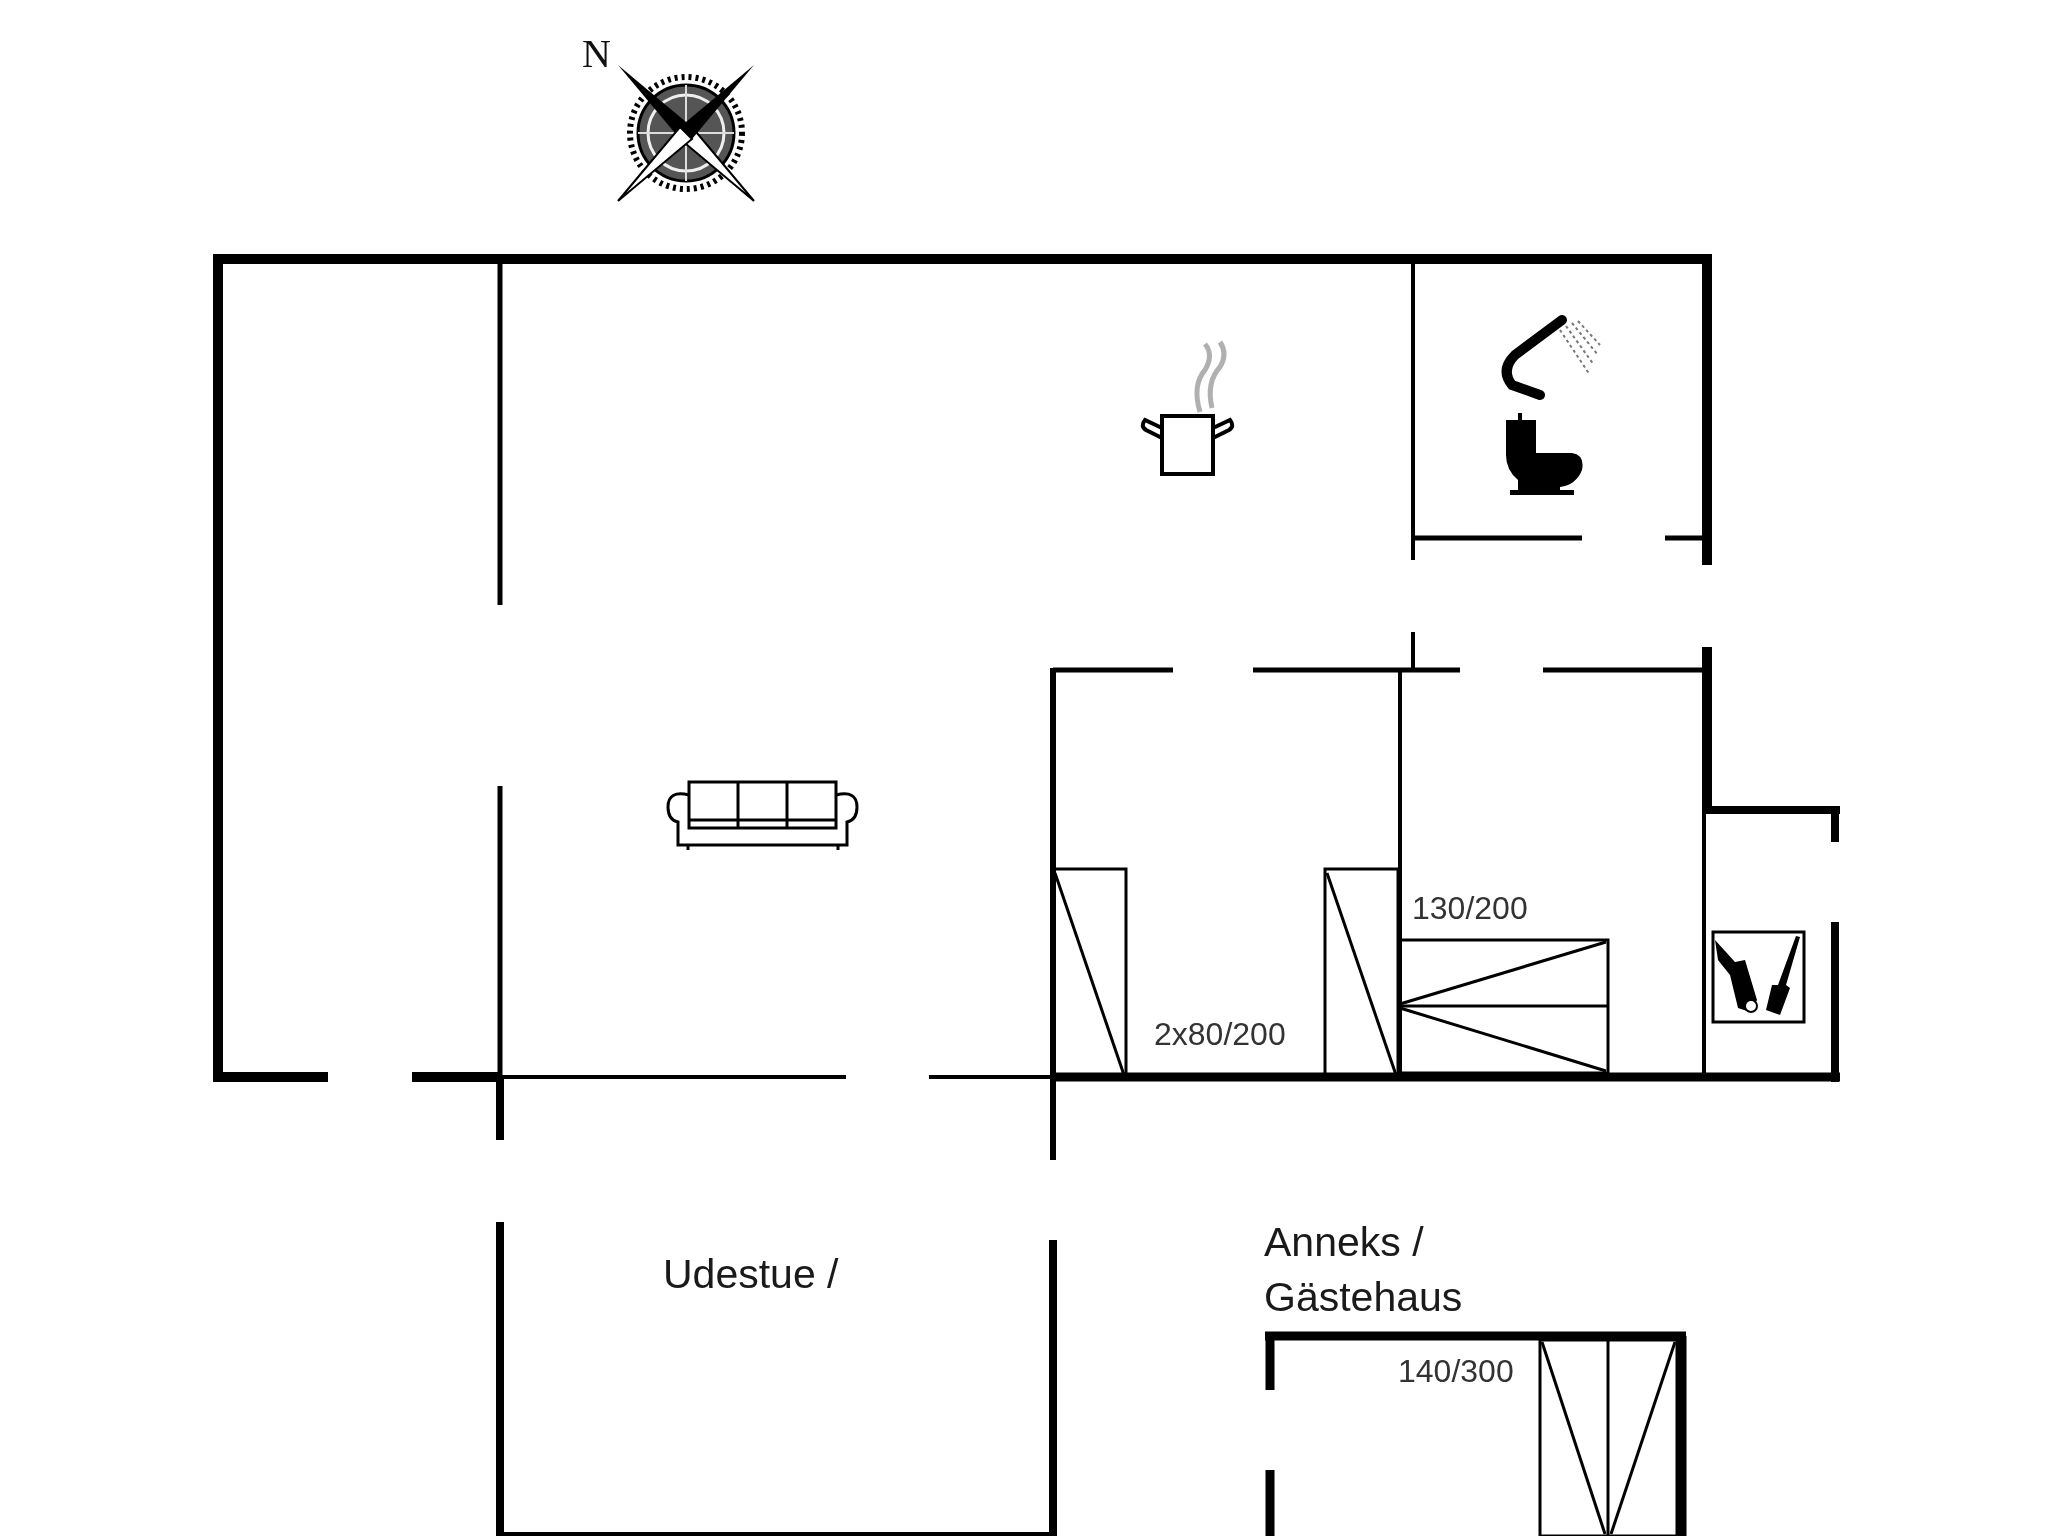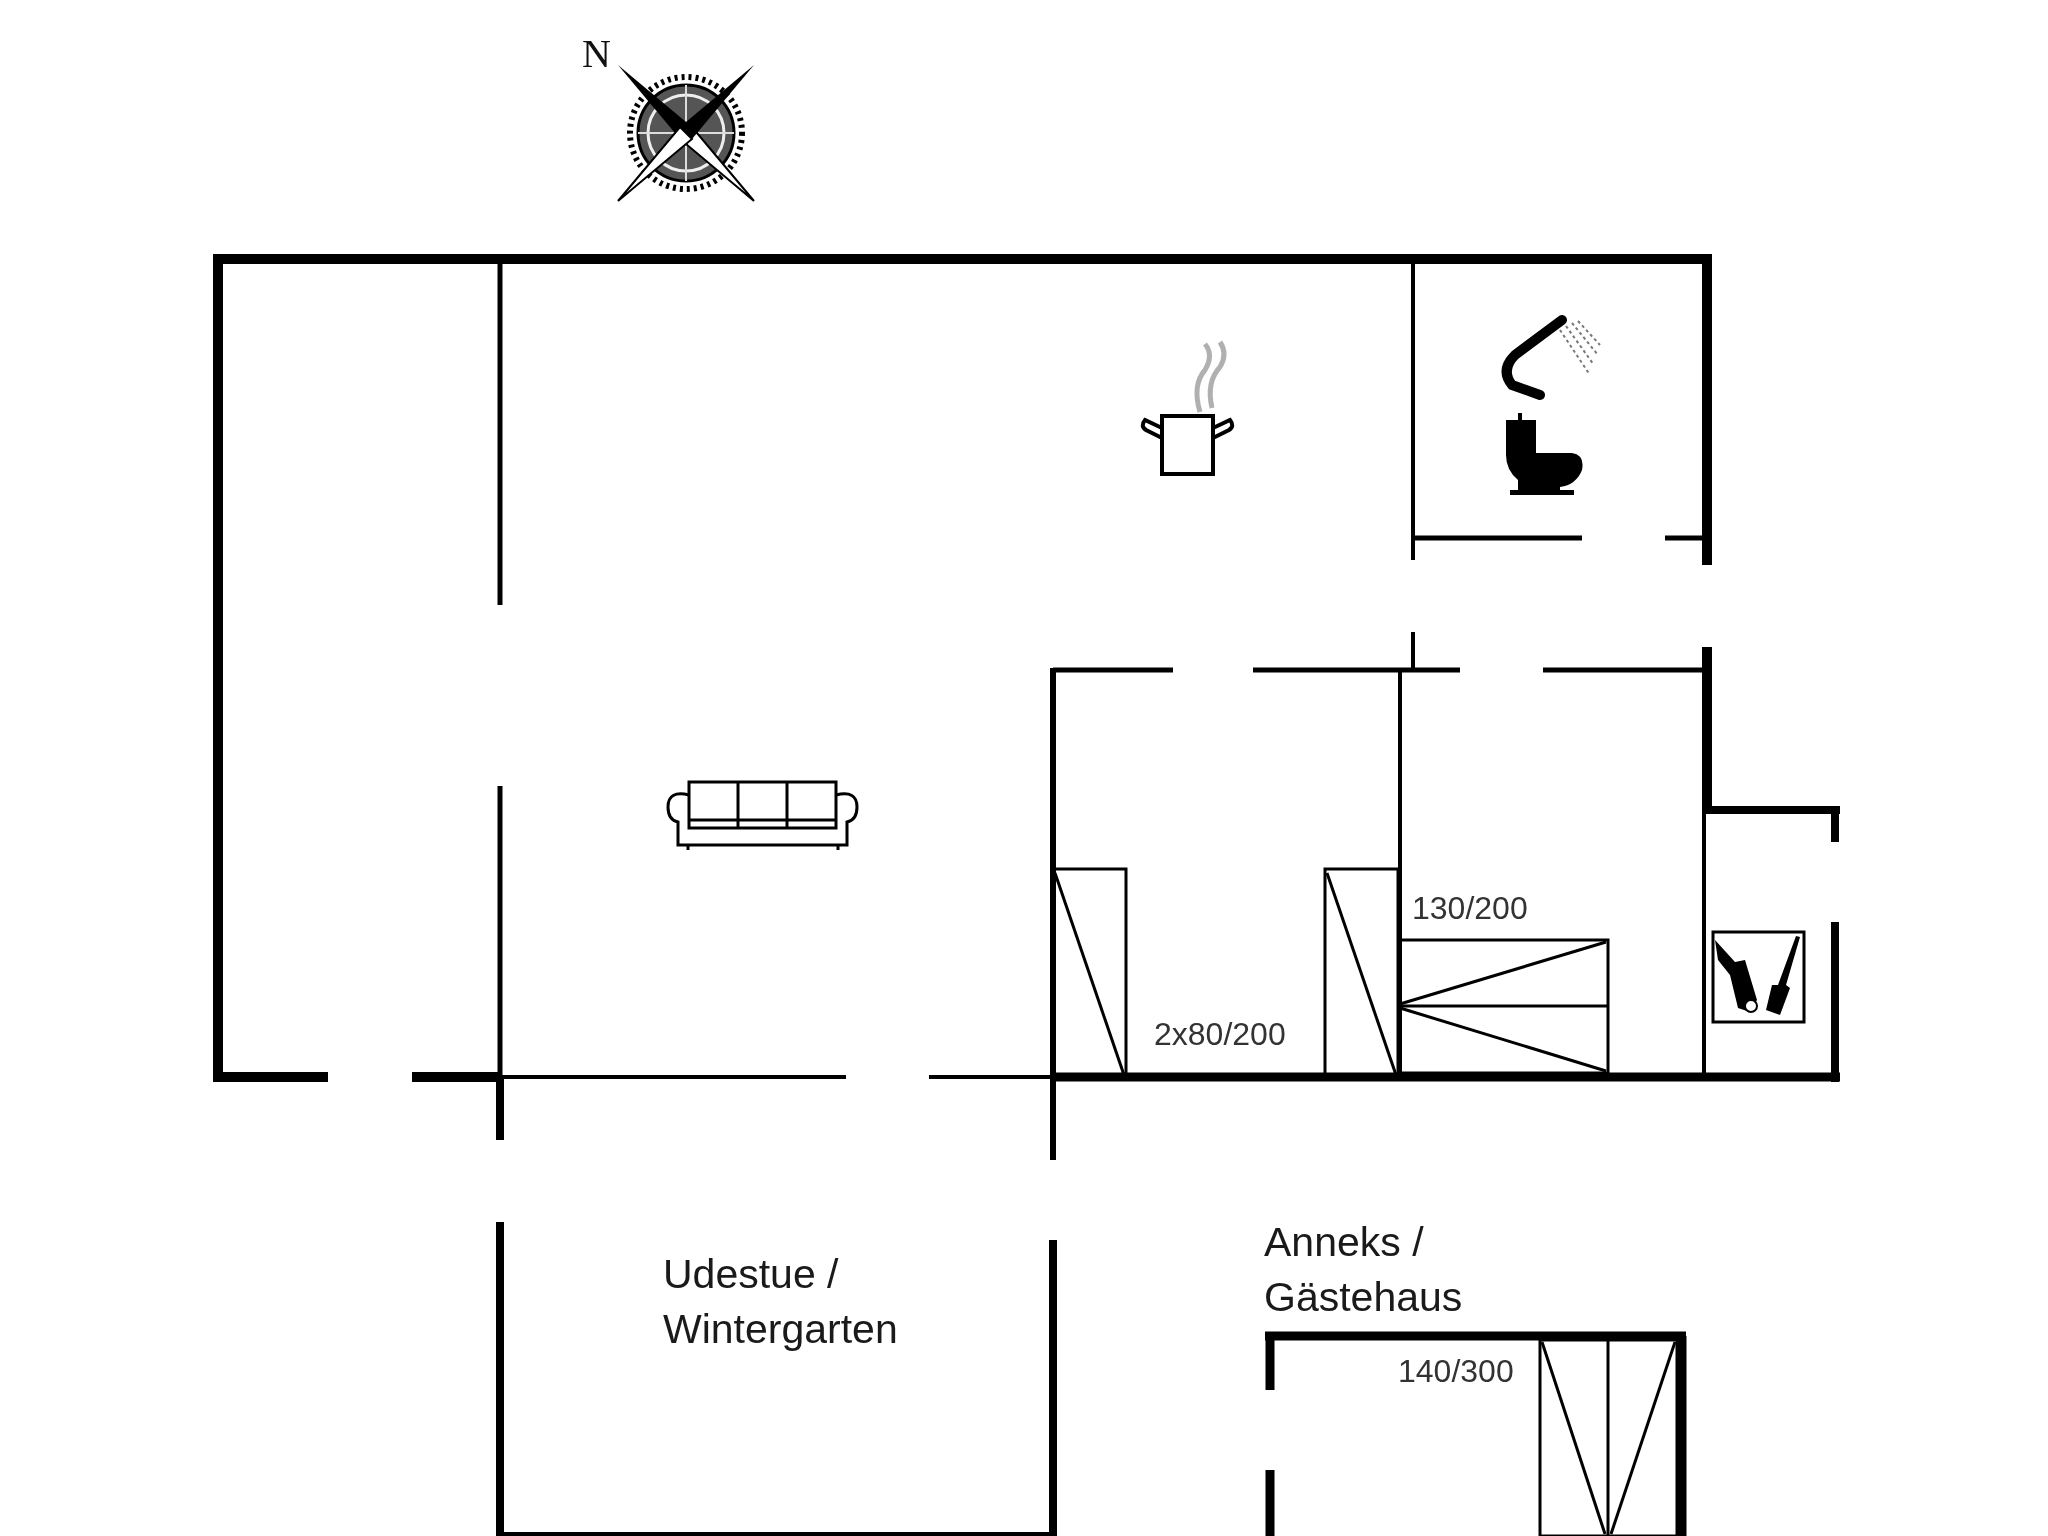--- a/index.html
+++ b/index.html
@@ -130,21 +130,20 @@
     <path d="M1715,940 L1735,962 L1745,960 L1757,1000 L1750,1012 L1738,1008 L1730,975 L1718,960 Z" fill="#000"></path>
     <circle cx="1751" cy="1006" r="6" fill="#fff" stroke="#000" stroke-width="2"></circle>
     <path d="M1800,937 L1786,985 L1790,988 L1780,1015 L1766,1010 L1772,985 L1778,985 L1796,936 Z" fill="#000"></path>
   </g>
 </svg>
 
 <div class="label compass-n" style="left:582px; top:30px;">N</div>
 
 <div class="label room-label" style="left:627px; top:1247px;margin-left:36px;">
   <div>Udestue /</div>
-  <div>Wintergarten</div>
 </div>
 
 <div class="label room-label" style="left:1264px; top:1203px;margin-top:12px;">
   <div>Anneks /</div>
   <div>Gästehaus</div>
 </div>
 
 <div class="label bed-label" style="left:1154px; top:1016px;">2x80/200</div>
 <div class="label bed-label" style="left:1412px; top:890px;">130/200</div>
 <div class="label bed-label" style="left:1398px; top:1353px;">140/300</div>

